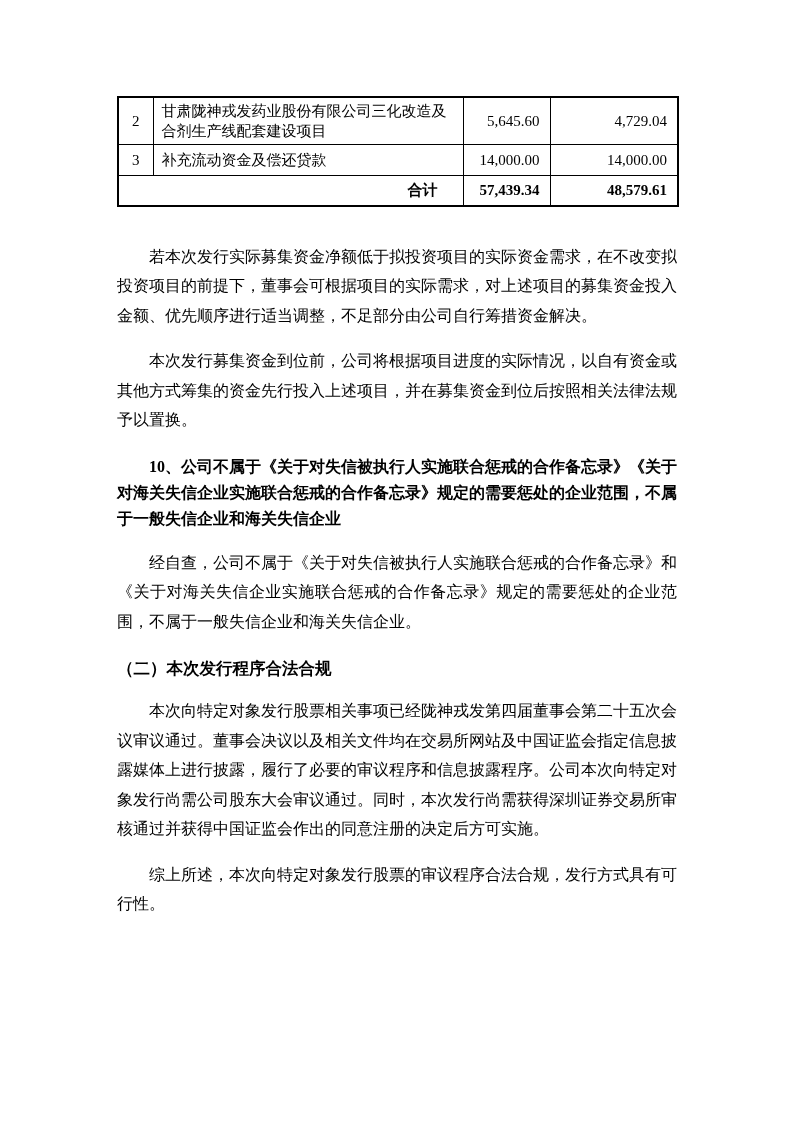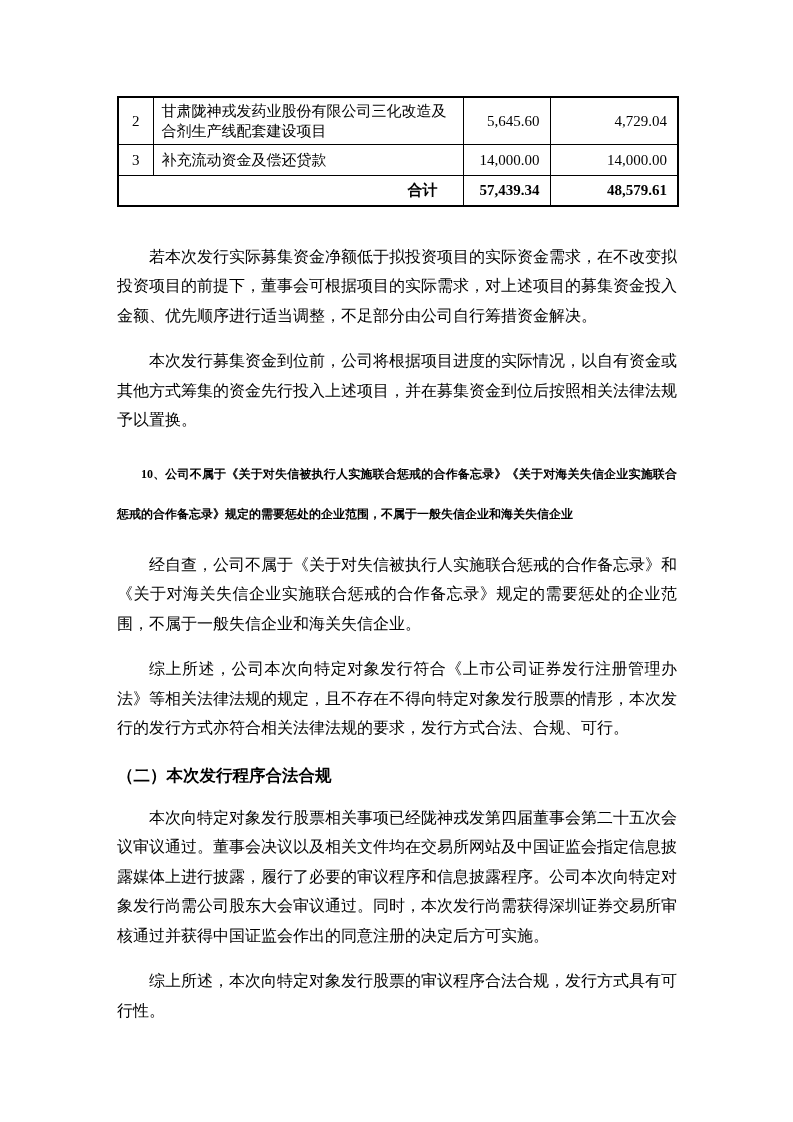--- a/index.html
+++ b/index.html
@@ -62,23 +62,23 @@
     margin-top: 16px;
     font-size: 16px;
     line-height: 29.5px;
     text-align: justify;
     text-justify: inter-character;
     text-indent: 2em;
   }
   .heading-num {
     width: 560px;
     margin-top: 19px;
-    font-size: 12px;
+    font-size: 16px;
     font-weight: bold;
-    line-height: 40px;
+    line-height: 26px;
     text-align: justify;
     text-justify: inter-character;
     text-indent: 2em;
   }
   .heading-section {
     width: 560px;
     margin-top: 22px;
     margin-bottom: 2px;
     font-size: 16.5px;
     font-weight: bold;
@@ -122,21 +122,20 @@
   </table>
 
   <p class="para first-after-table">若本次发行实际募集资金净额低于拟投资项目的实际资金需求，在不改变拟投资项目的前提下，董事会可根据项目的实际需求，对上述项目的募集资金投入金额、优先顺序进行适当调整，不足部分由公司自行筹措资金解决。</p>
 
   <p class="para">本次发行募集资金到位前，公司将根据项目进度的实际情况，以自有资金或其他方式筹集的资金先行投入上述项目，并在募集资金到位后按照相关法律法规予以置换。</p>
 
   <h3 class="heading-num">10、公司不属于《关于对失信被执行人实施联合惩戒的合作备忘录》《关于对海关失信企业实施联合惩戒的合作备忘录》规定的需要惩处的企业范围，不属于一般失信企业和海关失信企业</h3>
 
   <p class="para">经自查，公司不属于《关于对失信被执行人实施联合惩戒的合作备忘录》和《关于对海关失信企业实施联合惩戒的合作备忘录》规定的需要惩处的企业范围，不属于一般失信企业和海关失信企业。</p>
 
-  <p class="para">综上所述，公司本次向特定对象发行符合《上市公司证券发行注册管理办法》等相关法律法规的规定，且不存在不得向特定对象发行股票的情形，本次发行的发行方式亦符合相关法律法规的要求，发行方式合法、合规、可行。</p>
 
   <h2 class="heading-section">（二）本次发行程序合法合规</h2>
 
   <p class="para">本次向特定对象发行股票相关事项已经陇神戎发第四届董事会第二十五次会议审议通过。董事会决议以及相关文件均在交易所网站及中国证监会指定信息披露媒体上进行披露，履行了必要的审议程序和信息披露程序。公司本次向特定对象发行尚需公司股东大会审议通过。同时，本次发行尚需获得深圳证券交易所审核通过并获得中国证监会作出的同意注册的决定后方可实施。</p>
 
   <p class="para">综上所述，本次向特定对象发行股票的审议程序合法合规，发行方式具有可行性。</p>
 
 </div>
 
 </body></html>

